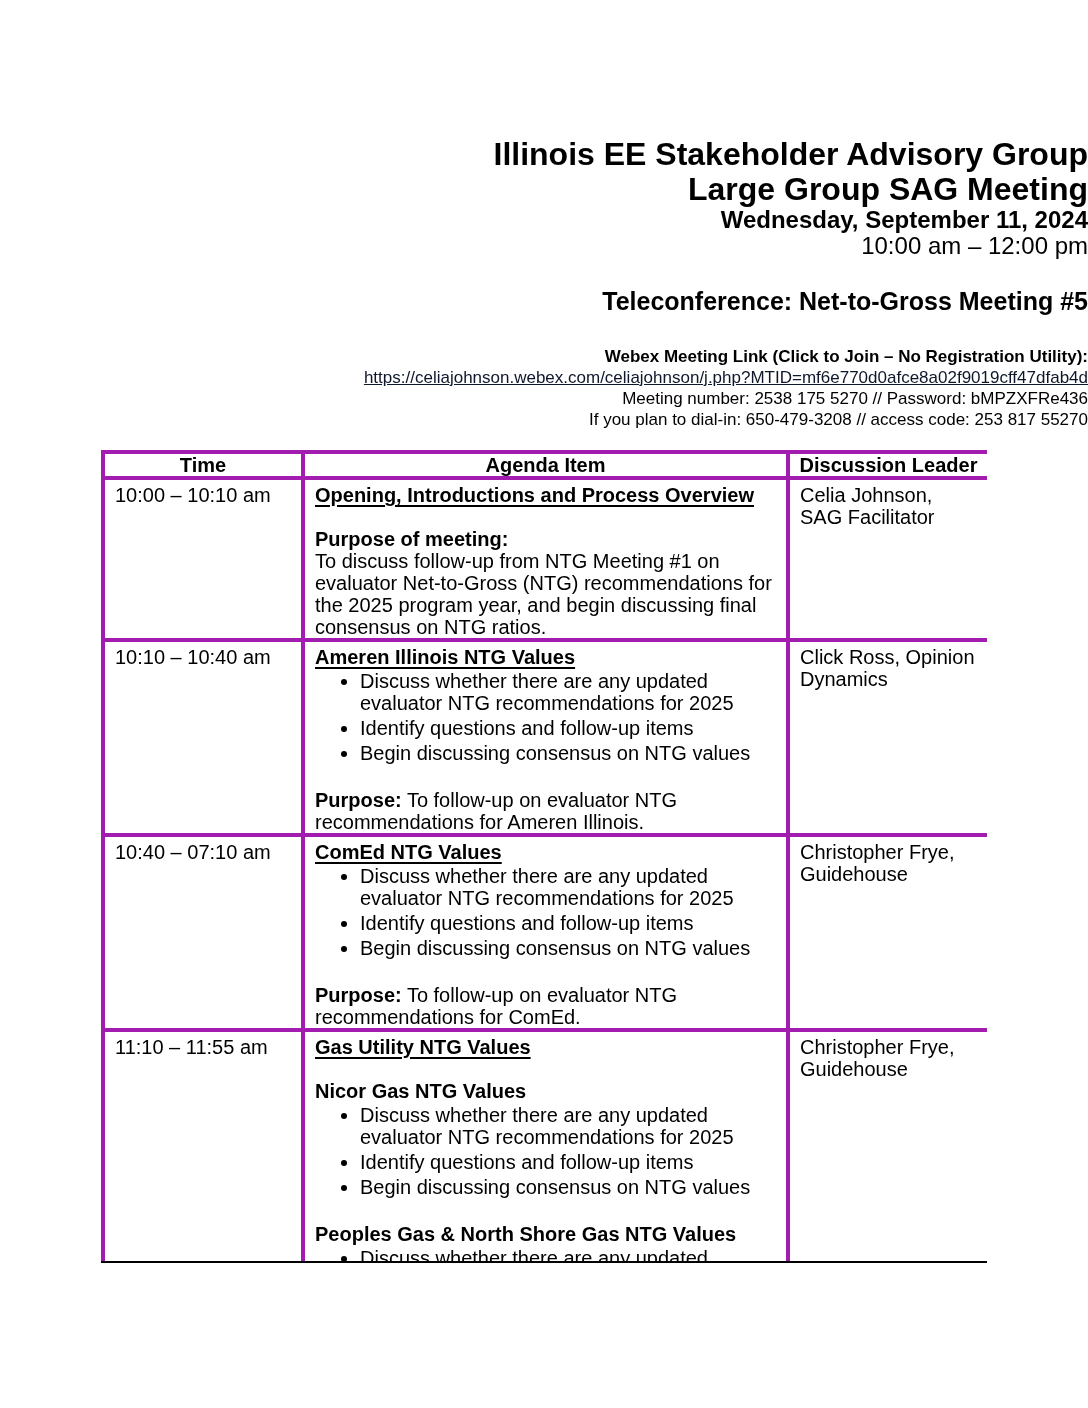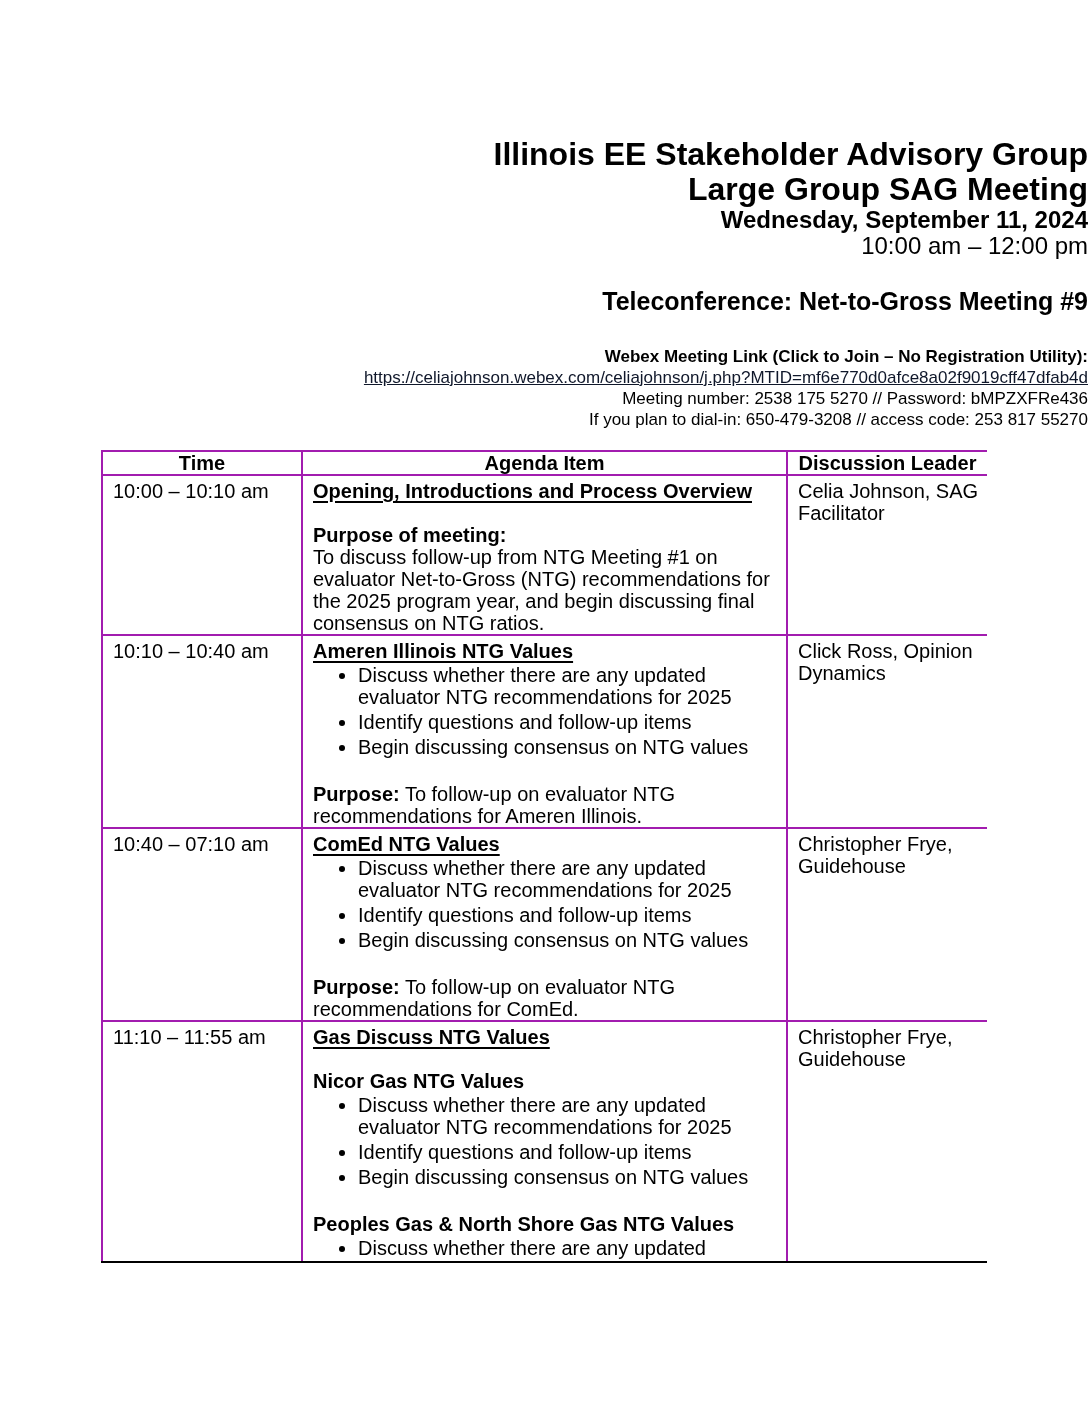--- a/index.html
+++ b/index.html
@@ -59,21 +59,21 @@
     overflow: hidden;
     border-bottom: 2px solid #000;
     box-sizing: border-box;
   }
   table.agenda {
     border-collapse: collapse;
     table-layout: fixed;
     width: 886px;
   }
   table.agenda th, table.agenda td {
-    border: 2px solid #a21caf;
+    border: 4px solid #a21caf;
     vertical-align: top;
     box-sizing: border-box;
   }
   table.agenda thead tr { height: 23px; }
   table.agenda th {
     font-size: 20px;
     font-weight: bold;
     text-align: center;
     vertical-align: middle;
     padding: 0;
@@ -113,21 +113,21 @@
 </head>
 <body>
 
 <div class="page">
 
   <div class="center">
     <div class="title-line">Illinois EE Stakeholder Advisory Group</div>
     <div class="title-line">Large Group SAG Meeting</div>
     <div class="date-line">Wednesday, September 11, 2024</div>
     <div class="time-line">10:00 am – 12:00 pm</div>
-    <div class="subtitle">Teleconference: Net-to-Gross Meeting #9</div>
+    <div class="subtitle">Teleconference: Net-to-Gross Meeting #5</div>
   </div>
 
   <div class="webex center">
     <div class="bold">Webex Meeting Link (Click to Join – No Registration Utility):</div>
     <div><a style="color: #0f172a;">https://celiajohnson.webex.com/celiajohnson/j.php?MTID=mf6e770d0afce8a02f9019cff47dfab4d</a></div>
     <div>Meeting number: 2538 175 5270 // Password: bMPZXFRe436</div>
     <div>If you plan to dial-in: 650-479-3208 // access code: 253 817 55270</div>
   </div>
 
   <div class="table-wrap">
@@ -179,21 +179,21 @@
                 <li>Begin discussing consensus on NTG values</li>
               </ul>
               <div class="ag-spacer"></div>
               <div class="ag-text"><b>Purpose:</b> To follow-up on evaluator NTG recommendations for ComEd.</div>
             </td>
             <td>Christopher Frye, Guidehouse</td>
           </tr>
           <tr>
             <td>11:10 – 11:55 am</td>
             <td>
-              <div class="ag-heading">Gas Discuss NTG Values</div>
+              <div class="ag-heading">Gas Utility NTG Values</div>
               <div class="ag-spacer"></div>
               <div class="ag-bold">Nicor Gas NTG Values</div>
               <ul class="ag-bullets">
                 <li>Discuss whether there are any updated evaluator NTG recommendations for 2025</li>
                 <li>Identify questions and follow-up items</li>
                 <li>Begin discussing consensus on NTG values</li>
               </ul>
               <div class="ag-spacer"></div>
               <div class="ag-bold">Peoples Gas &amp; North Shore Gas NTG Values</div>
               <ul class="ag-bullets">

